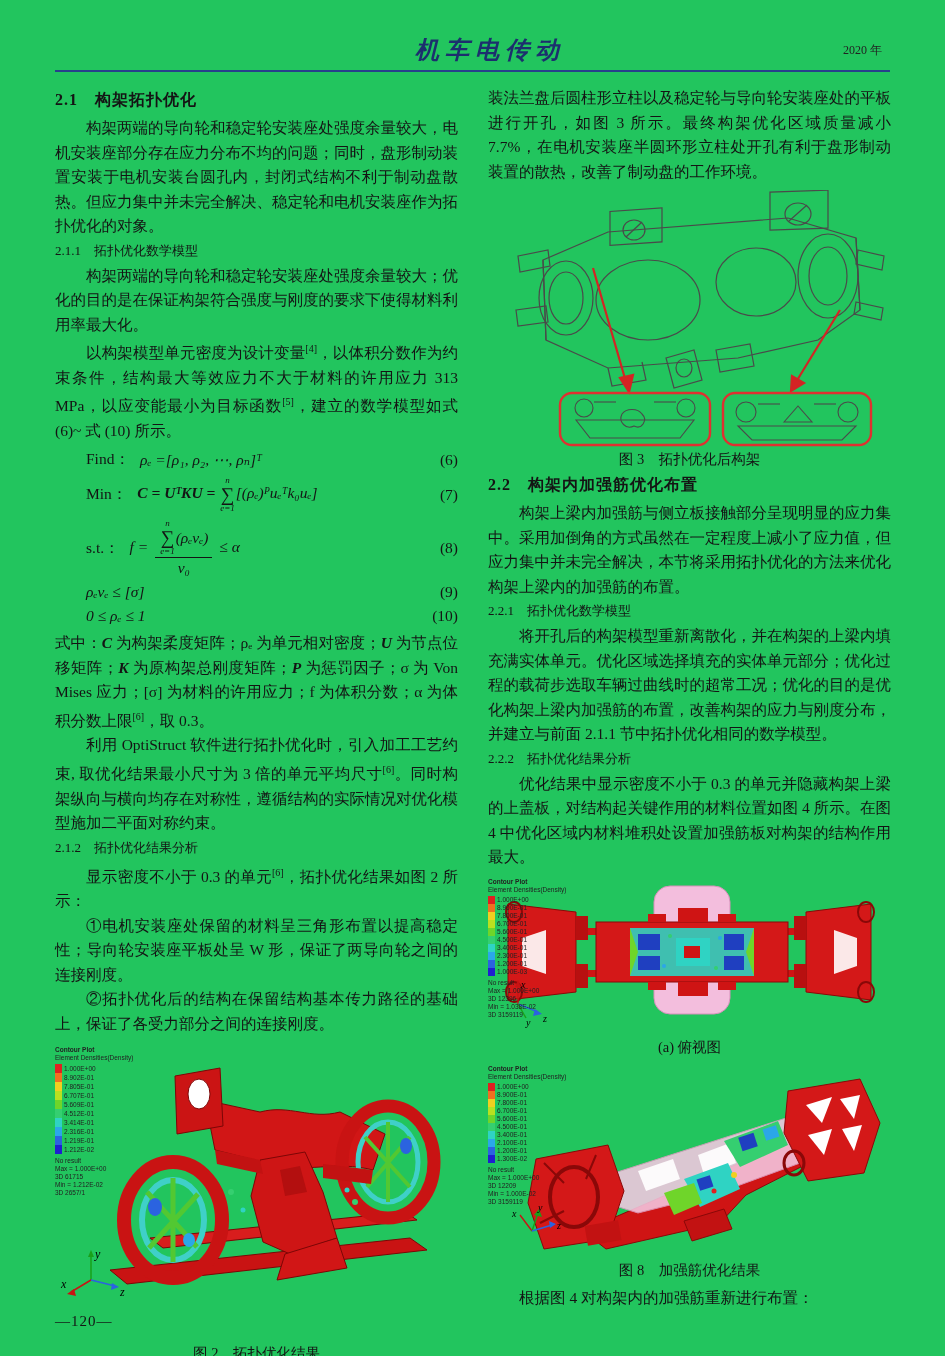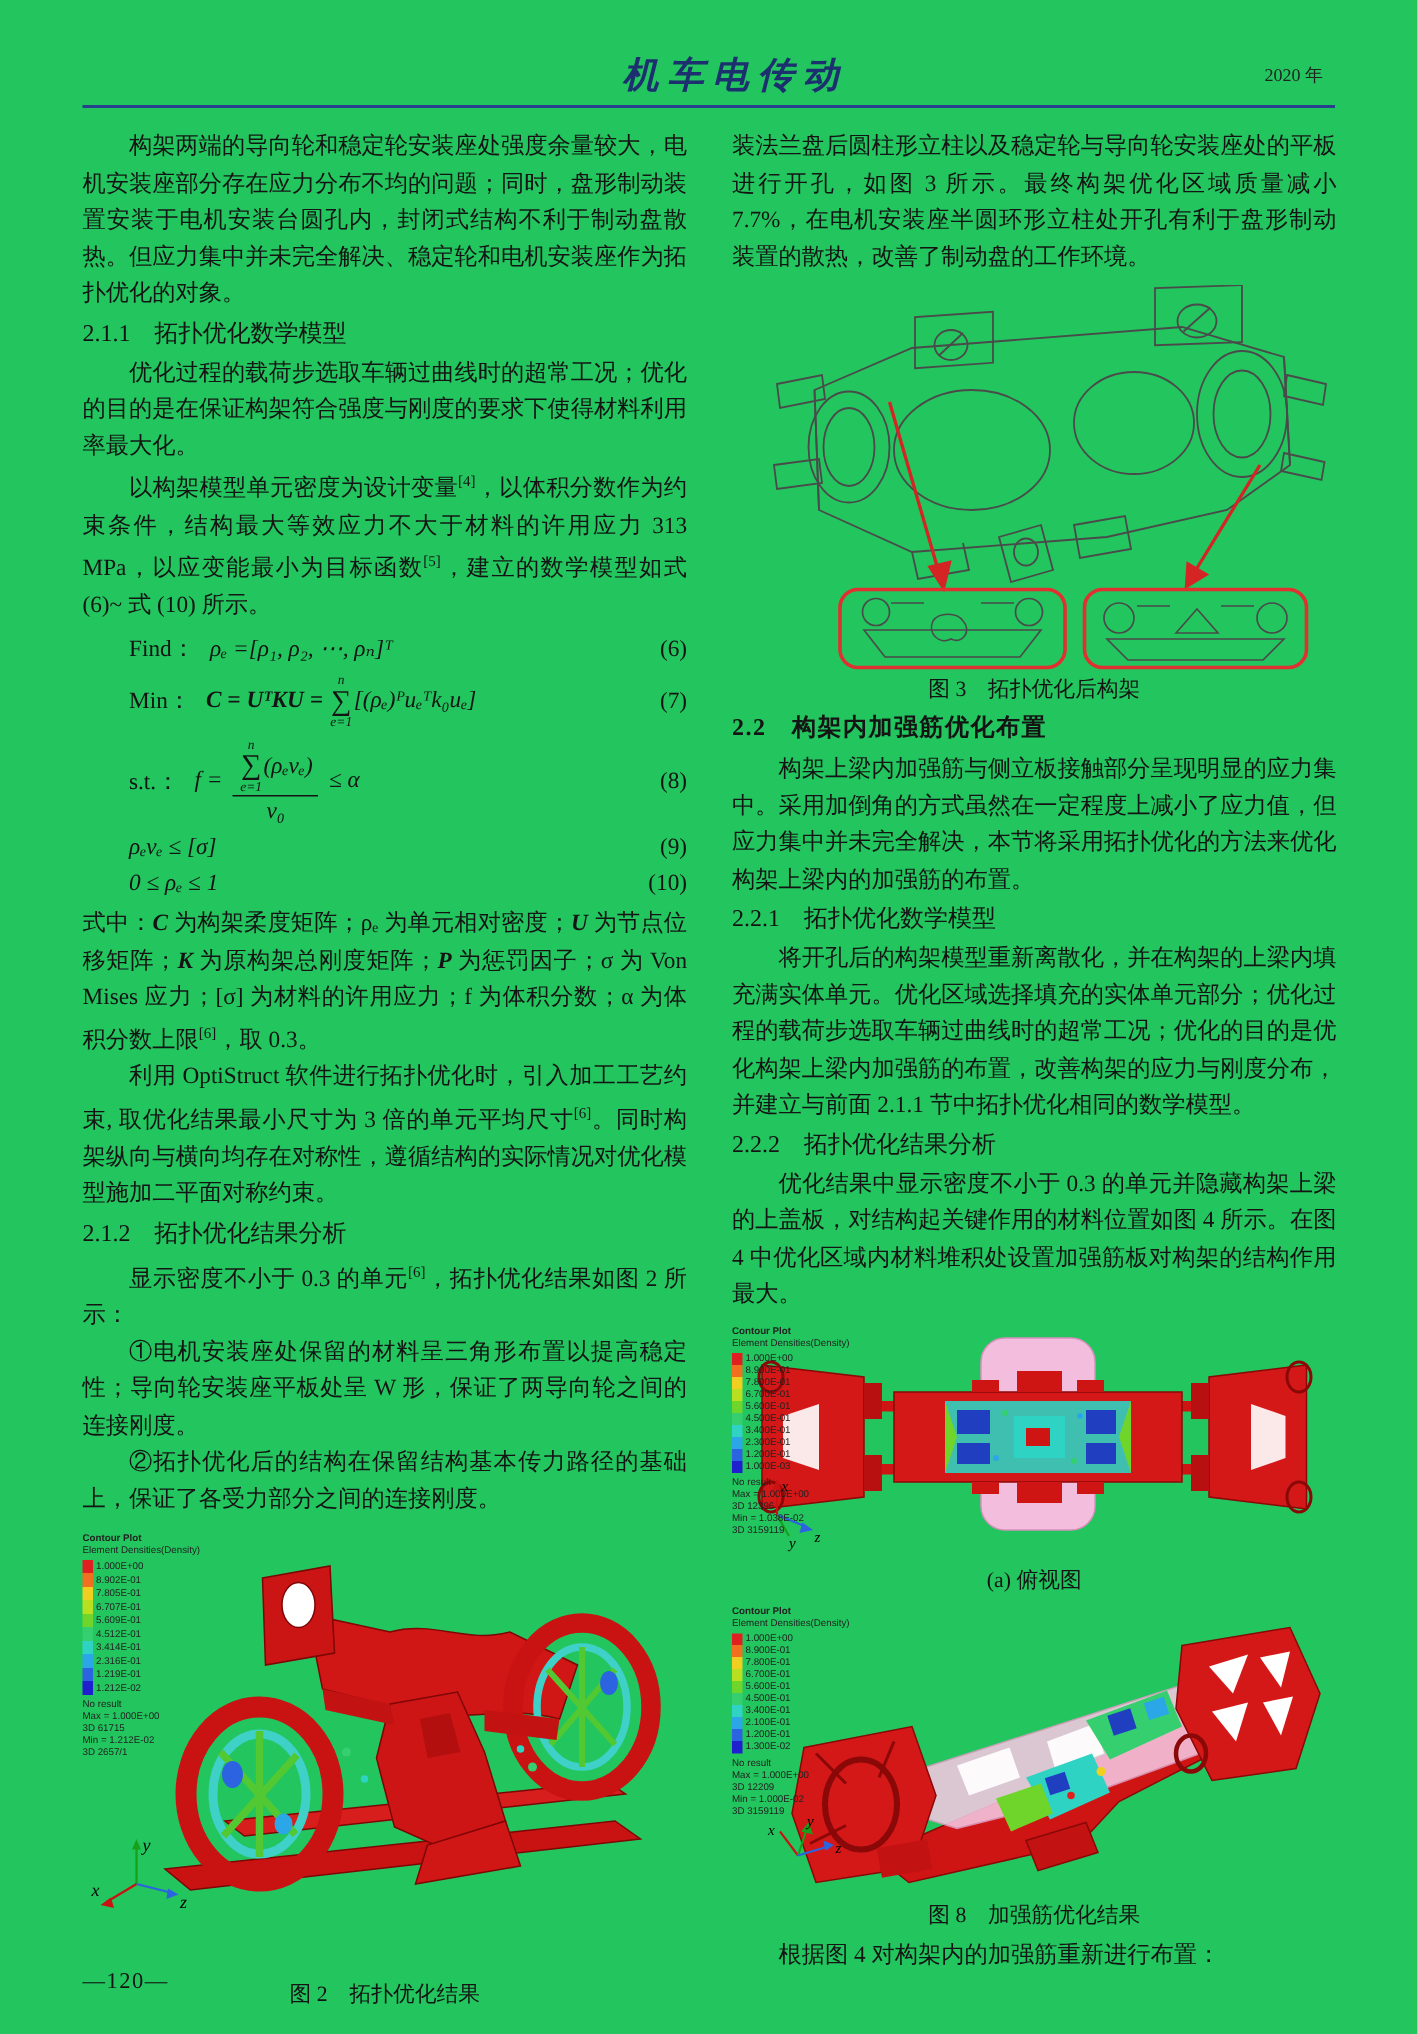--- a/index.html
+++ b/index.html
@@ -7,21 +7,21 @@
         font-family:"Liberation Serif","DejaVu Serif",serif;color:#141414;overflow:hidden;}
   
   .header{position:relative;height:70px;margin:0 55px;border-bottom:2px solid #27408b;}
   .journal-title{position:absolute;left:360px;top:34px;font-size:24px;font-weight:bold;
         font-style:italic;color:#1c2f6e;letter-spacing:6px;font-family:"DejaVu Serif",serif;}
   .year{position:absolute;right:8px;top:42px;font-size:12px;color:#222;}
   
   .columns{display:flex;gap:30px;padding:14px 55px 0 55px;}
   .col{width:403px;}
   h2.sec{font-size:16px;font-weight:bold;margin:4px 0 5px 0;letter-spacing:1px;}
-  h3.sec{font-size:16px;font-weight:normal;margin:3px 0 4px 0;}
+  h3.sec{font-size:13px;font-weight:normal;margin:3px 0 4px 0;}
   p.body{font-size:15.5px;line-height:24.5px;text-align:justify;text-indent:2em;margin:0;}
   p.body sup{font-size:10px;}
   p.noindent{text-indent:0;}
   
   .eq-row{display:flex;align-items:center;font-size:15.5px;margin:6px 0;}
   .eq-label{margin-left:2em;margin-right:10px;}
   .eq-body{font-style:italic;}
   .eq-num{margin-left:auto;font-style:normal;}
   .sumstack{display:inline-flex;flex-direction:column;align-items:center;vertical-align:middle;
         font-style:normal;line-height:1;margin:0 1px;}
@@ -53,23 +53,24 @@
 <div class="page">
 
   <div class="header">
     <div class="journal-title">机车电传动</div>
     <div class="year">2020 年</div>
   </div>
 
   <div class="columns">
 
     <div class="col">
+      <h2 class="sec">2.1　构架拓扑优化</h2>
       <p class="body">构架两端的导向轮和稳定轮安装座处强度余量较大，电机安装座部分存在应力分布不均的问题；同时，盘形制动装置安装于电机安装台圆孔内，封闭式结构不利于制动盘散热。但应力集中并未完全解决、稳定轮和电机安装座作为拓扑优化的对象。</p>
       <h3 class="sec">2.1.1　拓扑优化数学模型</h3>
-      <p class="body">优化过程的载荷步选取车辆过曲线时的超常工况；优化的目的是在保证构架符合强度与刚度的要求下使得材料利用率最大化。</p>
+      <p class="body">构架两端的导向轮和稳定轮安装座处强度余量较大；优化的目的是在保证构架符合强度与刚度的要求下使得材料利用率最大化。</p>
       <p class="body"><span>以构架模型单元密度为设计变量</span><sup>[4]</sup><span>，以体积分数作为约束条件，结构最大等效应力不大于材料的许用应力 313 MPa，以应变能最小为目标函数</span><sup>[5]</sup><span>，建立的数学模型如式 (6)~ 式 (10) 所示。</span></p>
 
       <div class="eq-row">
         <span class="eq-label">Find：</span>
         <span class="eq-body">ρₑ =[ρ₁, ρ₂, ⋯, ρₙ]ᵀ</span>
         <span class="eq-num">(6)</span>
       </div>
 
       <div class="eq-row">
         <span class="eq-label">Min：</span>

